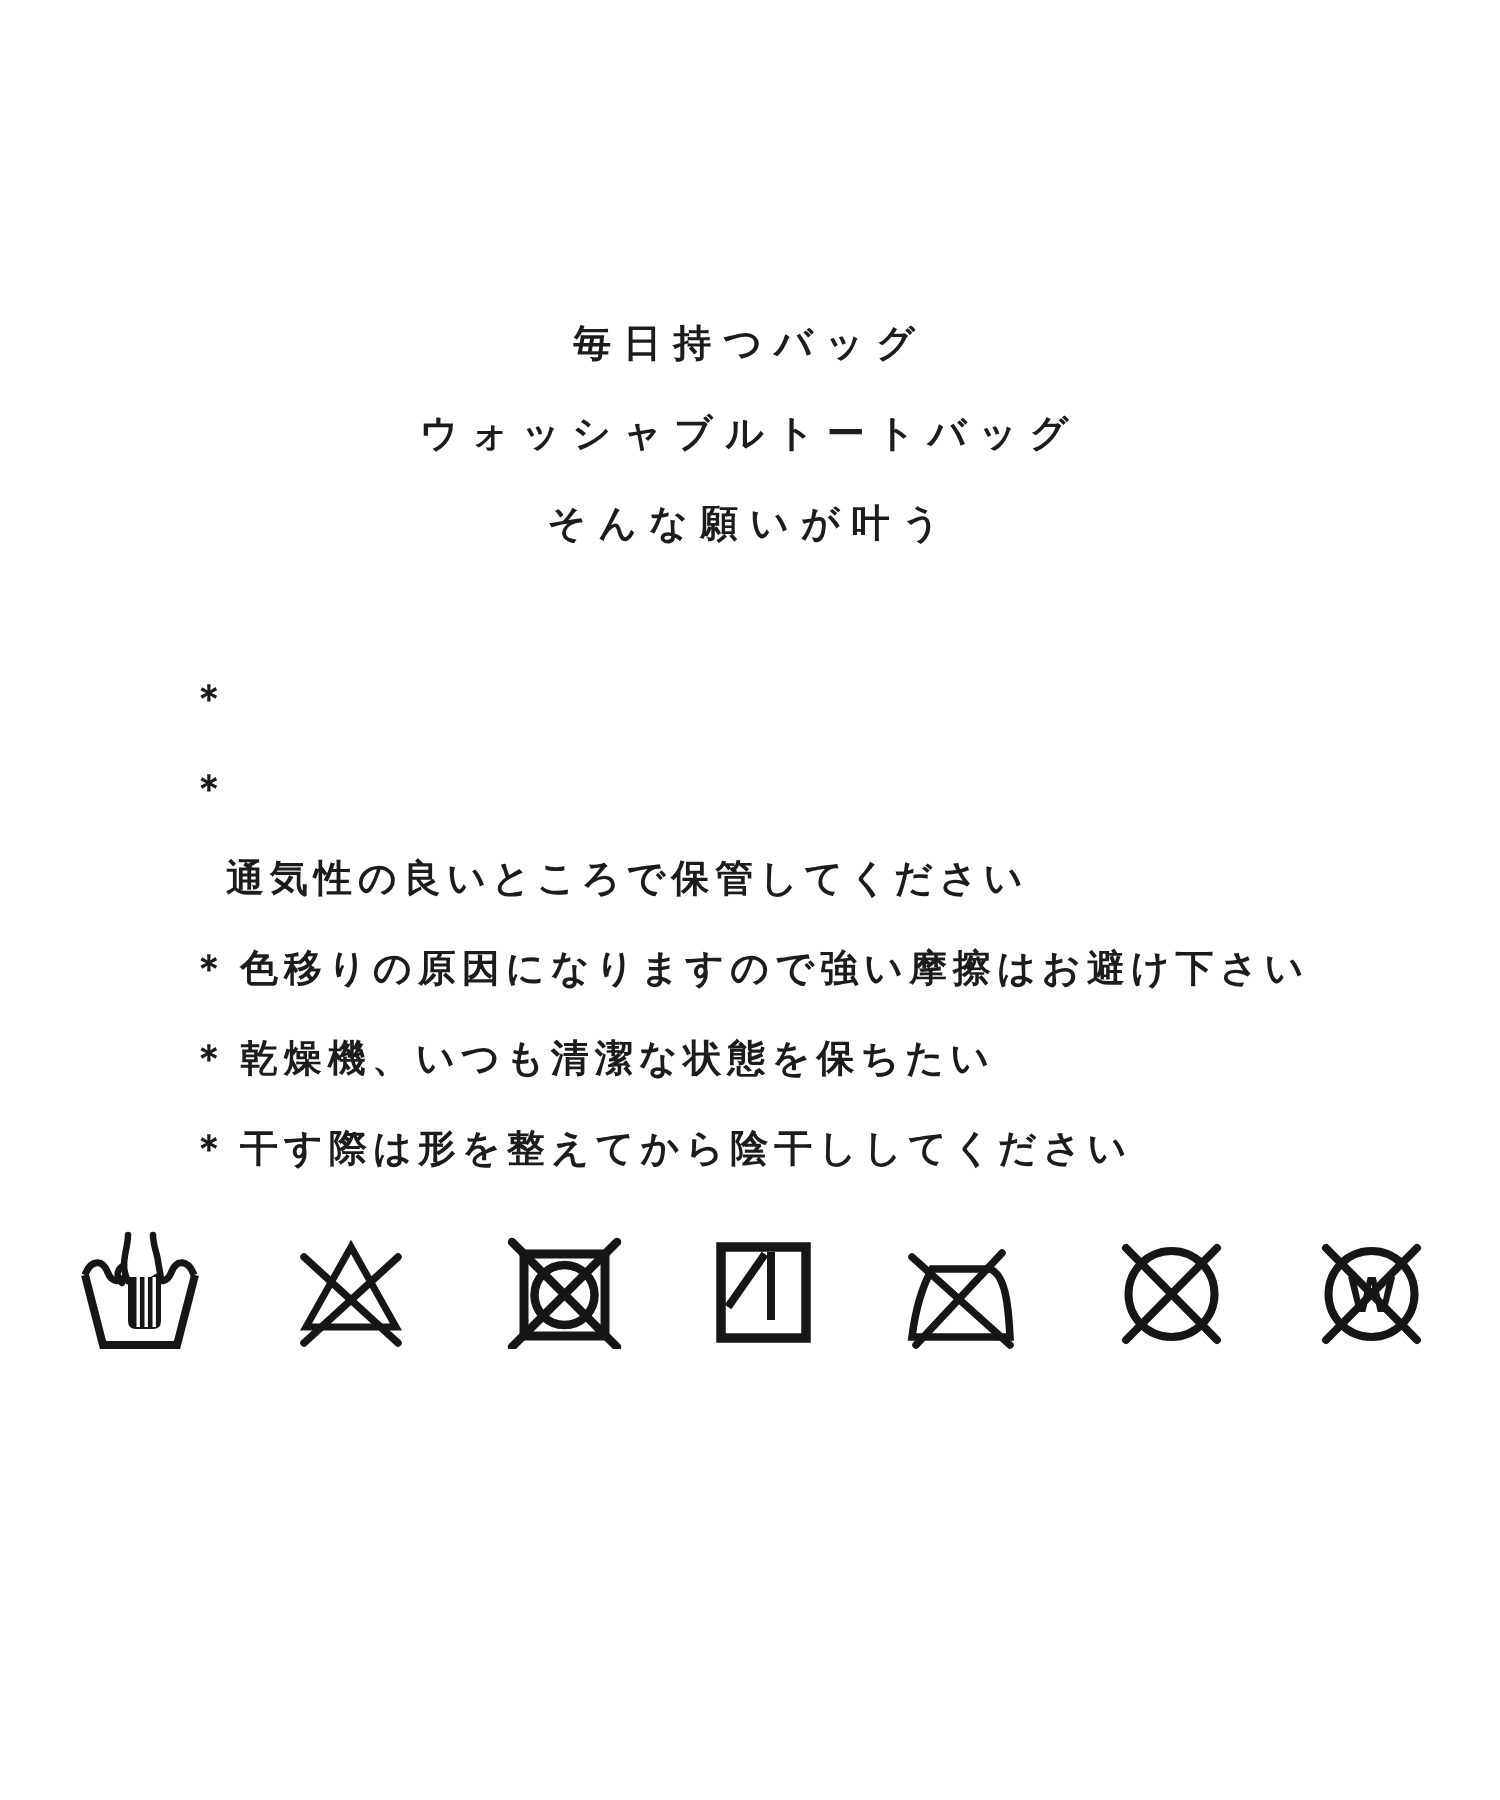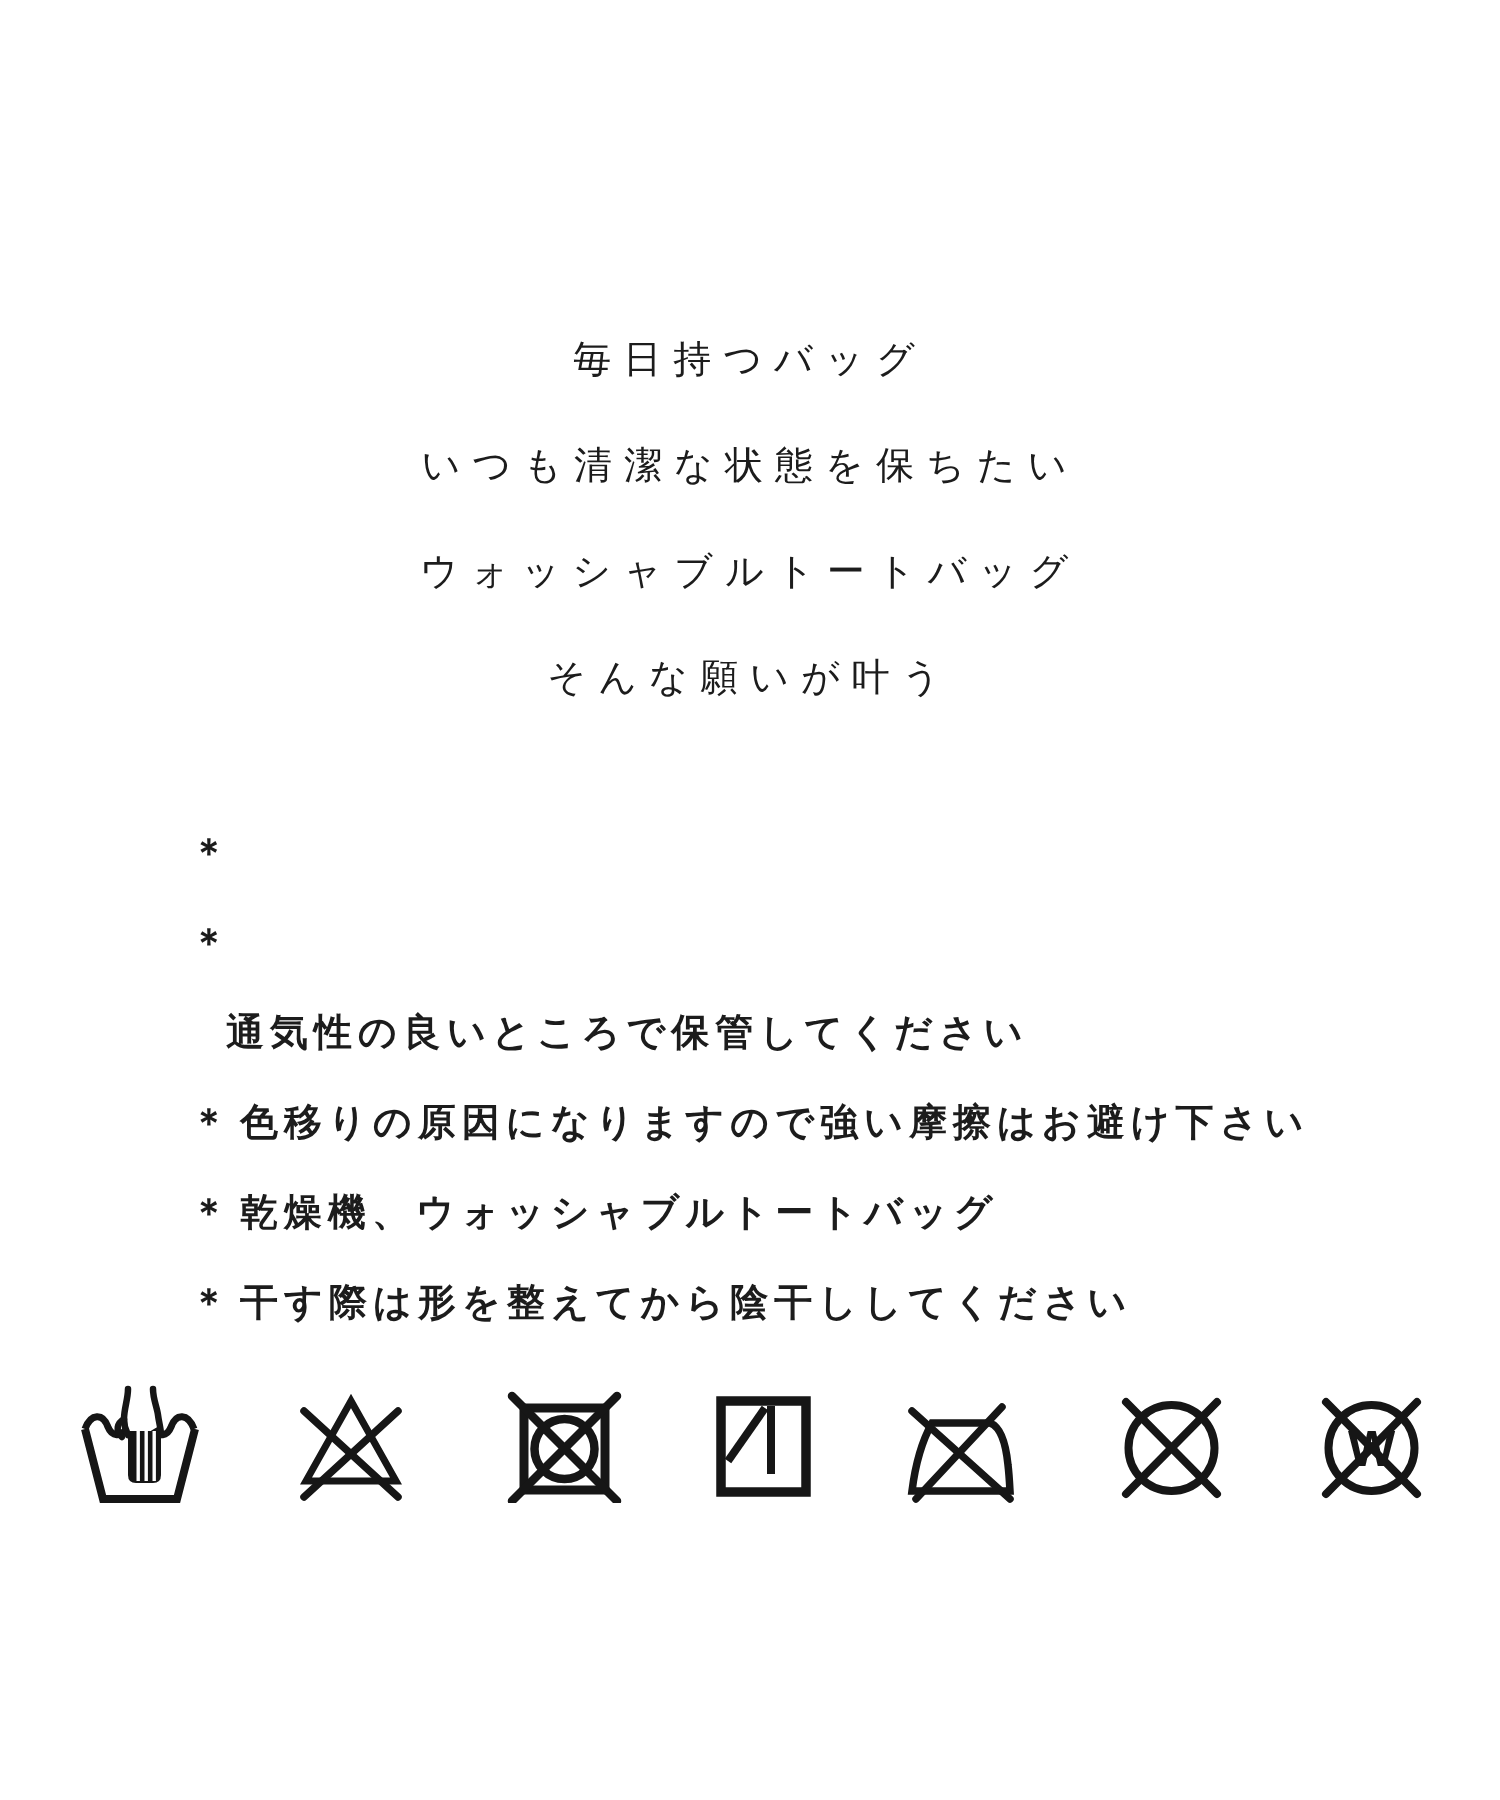--- a/index.html
+++ b/index.html
@@ -19,27 +19,27 @@
     width: 1500px;
     height: 1800px;
     background: #ffffff;
   }
   
   .intro {
     padding-top: 298px;
     text-align: center;
   }
   .intro-line {
-    margin: 16px;
+    margin: 0;
     height: 90px;
     display: flex;
     align-items: center;
     justify-content: center;
     font-size: 38px;
-    font-weight: 400;
+    font-weight: 700;
     letter-spacing: 12px;
     white-space: nowrap;
   }
   
   .notes {
     margin-top: 85px;
     padding-left: 190px;
   }
   .note {
     margin: 0;
@@ -84,42 +84,41 @@
     fill: #161616;
   }
 </style>
 </head>
 <body>
 
 <div class="page">
 
   <div class="intro">
     <p class="intro-line">毎日持つバッグ</p>
-    <p class="intro-line">いつも清潔な状態を保ちたい</p>
     <p class="intro-line">ウォッシャブルトートバッグ</p>
     <p class="intro-line">そんな願いが叶う</p>
   </div>
 
   <div class="notes">
     <p class="note">
         <span class="marker">＊</span>
       </p>
     <p class="note">
         <span class="marker">＊</span>
       </p>
     <p class="note indent">
         <span>通気性の良いところで保管してください</span>
       </p>
     <p class="note">
         <span class="marker">＊</span>
         <span>色移りの原因になりますので強い摩擦はお避け下さい</span>
       </p>
     <p class="note">
         <span class="marker">＊</span>
-        <span>乾燥機、ウォッシャブルトートバッグ</span>
+        <span>乾燥機、いつも清潔な状態を保ちたい</span>
       </p>
     <p class="note">
         <span class="marker">＊</span>
         <span>干す際は形を整えてから陰干ししてください</span>
       </p>
   </div>
 
   <div class="symbols">
 
     <svg width="126" height="122" viewBox="0 0 126 122">

